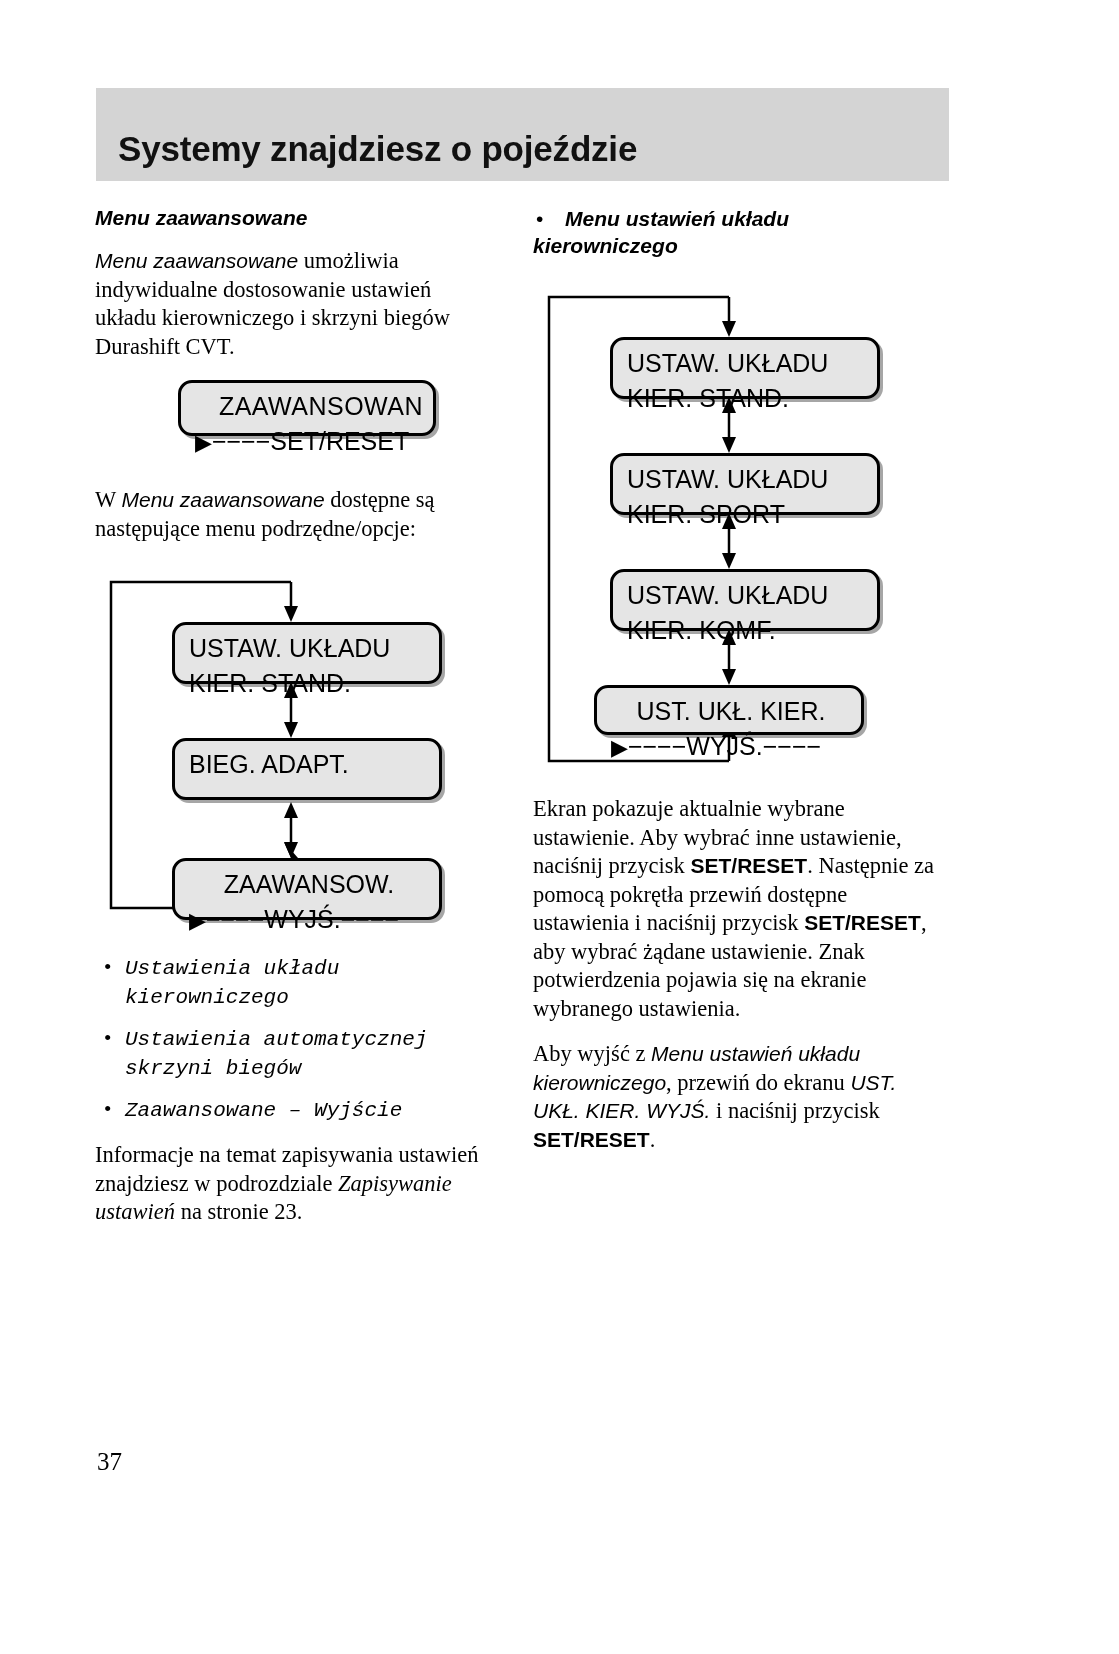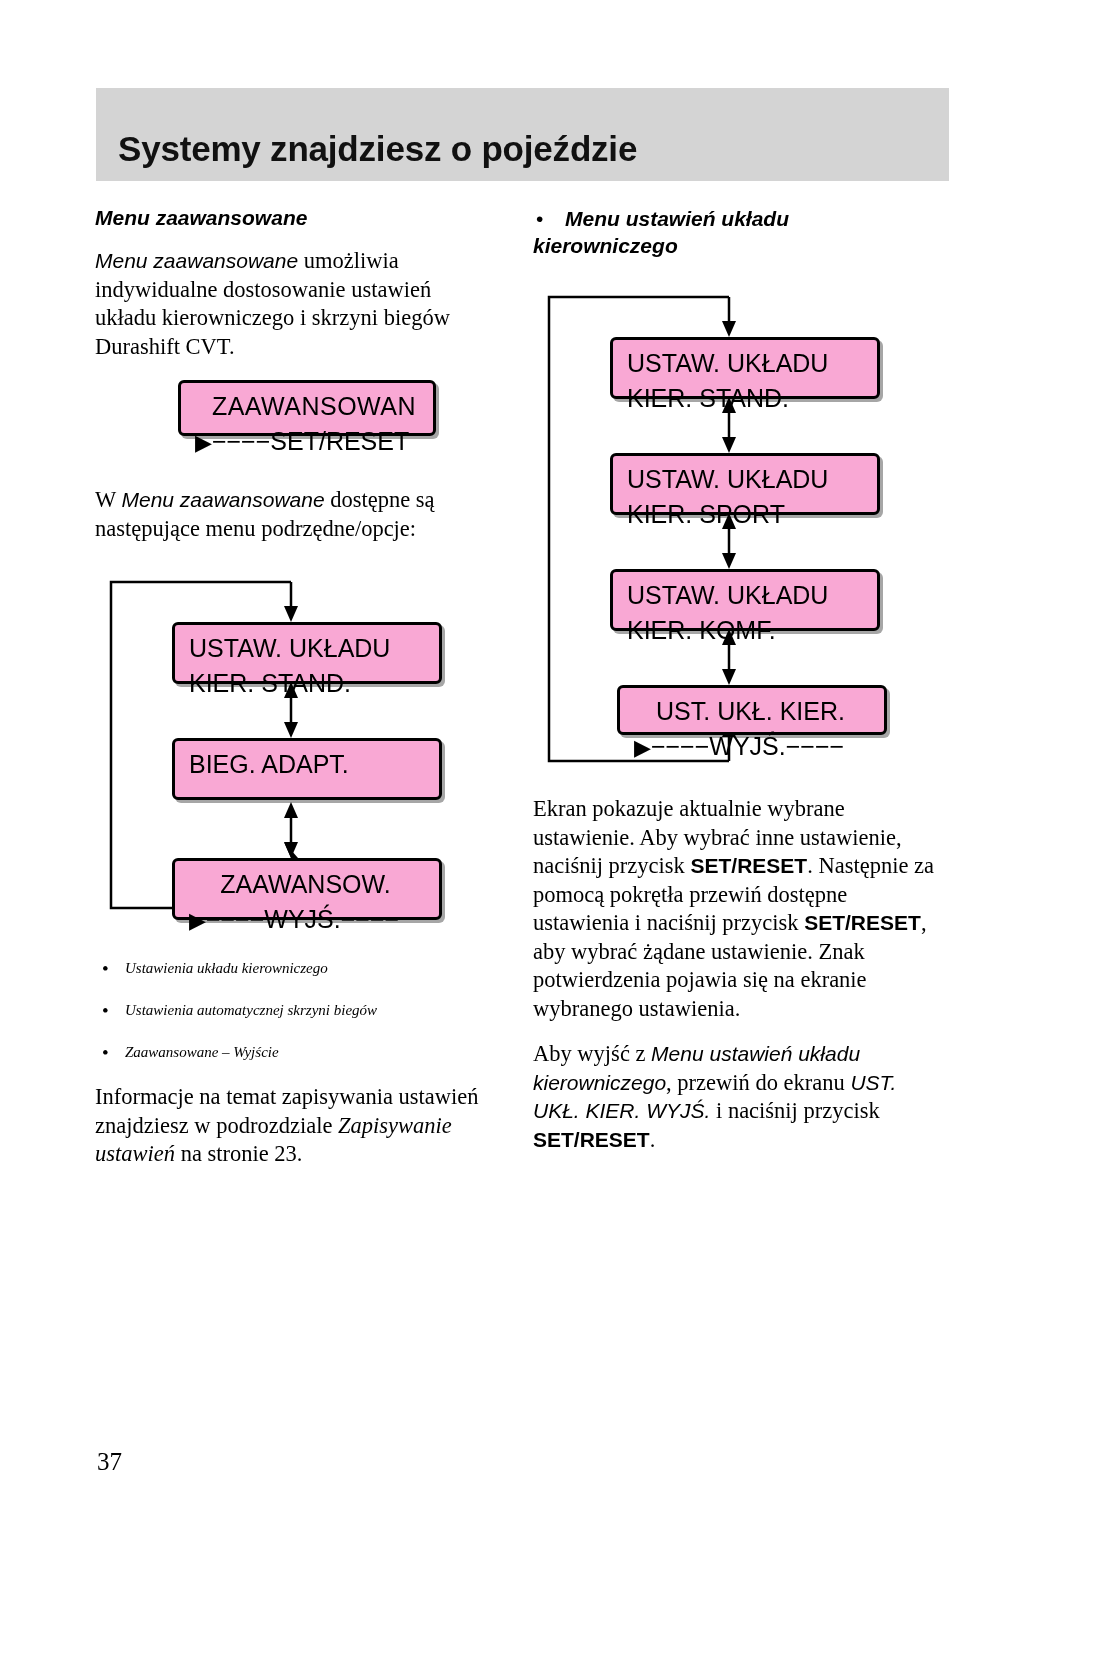--- a/index.html
+++ b/index.html
@@ -101,47 +101,47 @@
   .i-serif { font-style: italic; }
 
   ul.bullets {
     list-style: none;
     margin: 0 0 16px 0;
     padding: 0;
   }
   ul.bullets li {
     position: relative;
     padding-left: 30px;
-    font-family: Liberation Serif, serif;
+    font-family: Liberation Mono, monospace;
     font-style: italic;
-    font-size: 15px;
+    font-size: 21px;
     line-height: 29px;
     margin-bottom: 13px;
   }
   ul.bullets li::before {
     content: "\2022";
     position: absolute;
     left: 7px;
     top: 0;
     font-style: normal;
     font-size: 19px;
   }
 
   
   .lcd {
     position: relative;
     box-sizing: border-box;
-    background: #f9a8d4;
+    background: #e5e5e5;
     border: 3px solid #000000;
-    border-radius: 6px;
+    border-radius: 14px;
     font-family: "Liberation Sans", "DejaVu Sans", sans-serif;
     font-size: 25px;
     line-height: 35px;
     color: #000000;
-    padding: 6px 17px 8px 14px;
+    padding: 6px 10px 8px 14px;
     box-shadow: 3px 3px 0 rgba(0,0,0,0.35);
   }
   .lcd .l1, .lcd .l2 { display: block; white-space: pre; }
   .lcd.center .l1, .lcd.center .l2 { text-align: center; }
   .lcd .arrowglyph { font-size: 22px; }
 
   
   #lcd-advanced {
     position: absolute;
     left: 83px;
@@ -283,21 +283,21 @@
     <div class="lcd box" style="left:77px; top:170px; width:270px; height:62px;">
       <span class="l1">USTAW. UKŁADU</span>
       <span class="l2">KIER. SPORT</span>
     </div>
 
     <div class="lcd box" style="left:77px; top:286px; width:270px; height:62px;">
       <span class="l1">USTAW. UKŁADU</span>
       <span class="l2">KIER. KOMF.</span>
     </div>
 
-    <div class="lcd box center" style="left:84px; top:402px; width:270px; height:50px;">
+    <div class="lcd box center" style="left:61px; top:402px; width:270px; height:50px;">
       <span class="l1">UST. UKŁ. KIER.</span>
       <span class="l2" style="text-align:left;"><span class="arrowglyph">▶</span><span>−−−−WYJŚ.−−−−</span></span>
     </div>
   </div>
 
   <p class="body" style="margin-top:12px;"><span>Ekran pokazuje aktualnie wybrane ustawienie. Aby wybrać inne ustawienie, naciśnij przycisk </span><span class="b-sans">SET/RESET</span><span>. Następnie za pomocą pokrętła przewiń dostępne ustawienia i naciśnij przycisk </span><span class="b-sans">SET/RESET</span><span>, aby wybrać żądane ustawienie. Znak potwierdzenia pojawia się na ekranie wybranego ustawienia.</span></p>
 
   <p class="body"><span>Aby wyjść z </span><span class="i-sans">Menu ustawień układu kierowniczego</span><span>, przewiń do ekranu </span><span class="i-sans">UST. UKŁ. KIER. WYJŚ.</span><span> i naciśnij przycisk </span><span class="b-sans">SET/RESET</span><span>.</span></p>
 
 </div>

